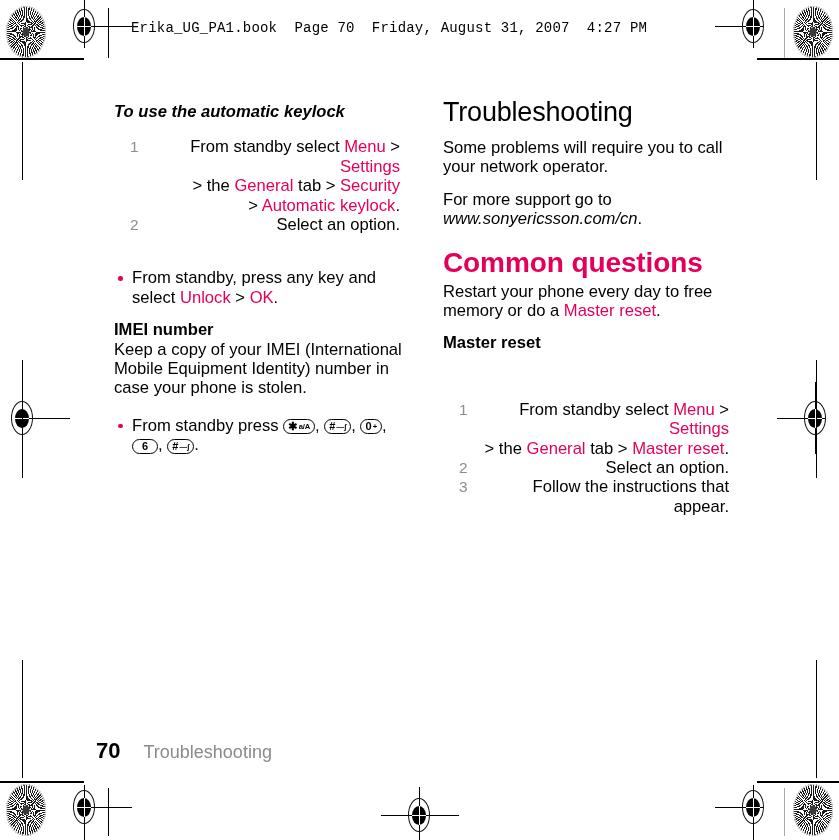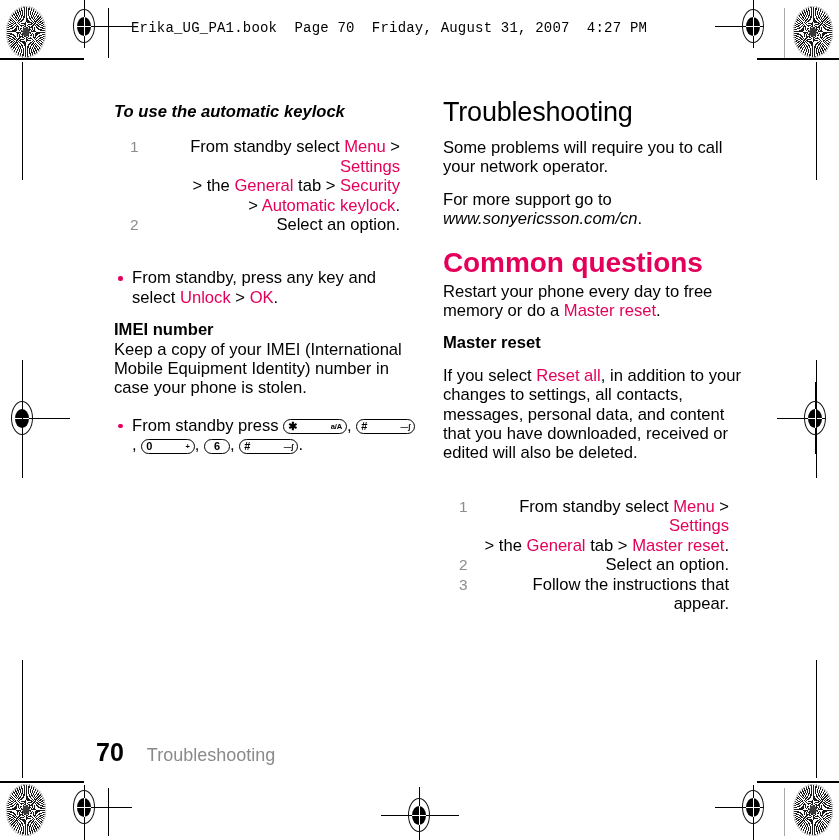--- a/index.html
+++ b/index.html
@@ -229,34 +229,33 @@
   .keycap .kmain {
     font-size: 11px;
     font-weight: 700;
     vertical-align: -0.5px;
   }
   .keycap .ksub {
     font-size: 7.6px;
     font-weight: 600;
     letter-spacing: -0.2px;
     vertical-align: 0.5px;
-    margin-left: 32px;
   }
 
   
   .footer {
     position: absolute;
     left: 96px;
     top: 729px;
     display: flex;
     align-items: baseline;
     gap: 23px;
   }
   .footer .pg {
-    font-size: 25px;
+    font-size: 22px;
     font-weight: 700;
     color: #000;
   }
   .footer .chap {
     font-size: 18px;
     font-weight: 400;
     color: #8a8a8a;
   }
 </style>
 </head>
@@ -390,21 +389,20 @@
 
     <p class="body"><span>Restart your phone every day to free memory or do a </span><span class="ui">Master reset</span><span>.</span></p>
 
     <div class="spacer-md"></div>
 
     <div class="h-sub">Master reset</div>
 
 
     <div class="spacer-md"></div>
 
-    <p class="body"><span>If you select </span><span class="ui">Reset all</span><span>, in addition to your changes to settings, all contacts, messages, personal data, and content that you have downloaded, received or edited will also be deleted.</span></p>
 
     <div class="spacer-lg"></div>
 
 
     <ol class="steps">
       <li><span><span>From standby select </span><span class="ui">Menu</span><span> &gt; </span><span class="ui">Settings</span><br><span>&gt; the </span><span class="ui">General</span><span> tab &gt; </span><span class="ui">Master reset</span><span>.</span></span></li>
       <li><span>Select an option.</span></li>
       <li><span>Follow the instructions that appear.</span></li>
     </ol>
   </div>

